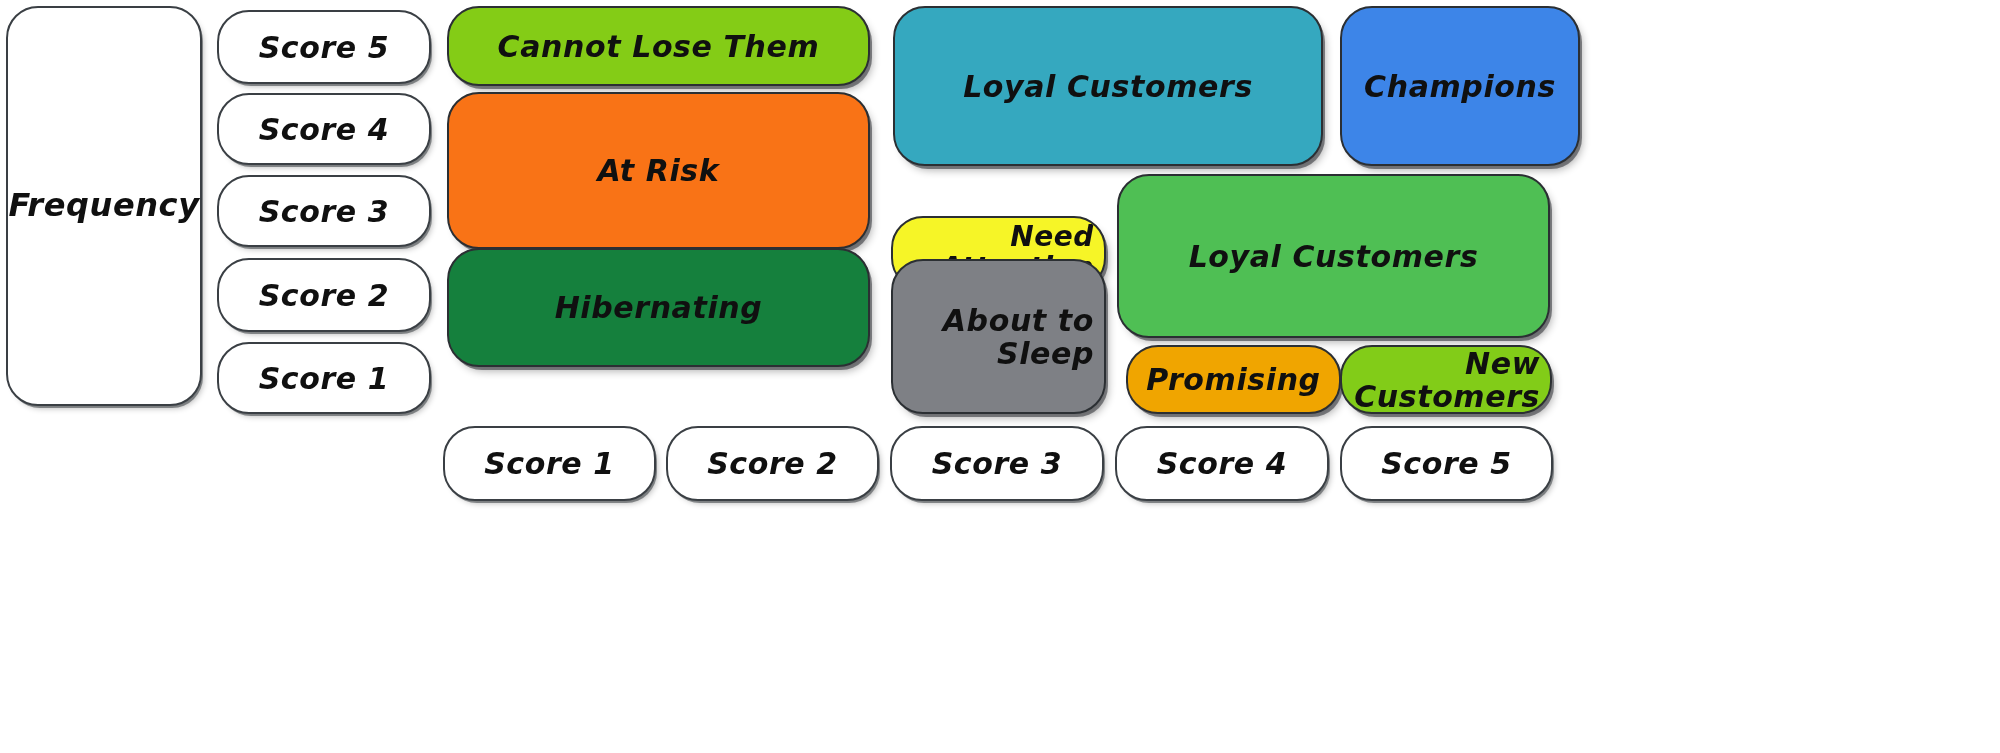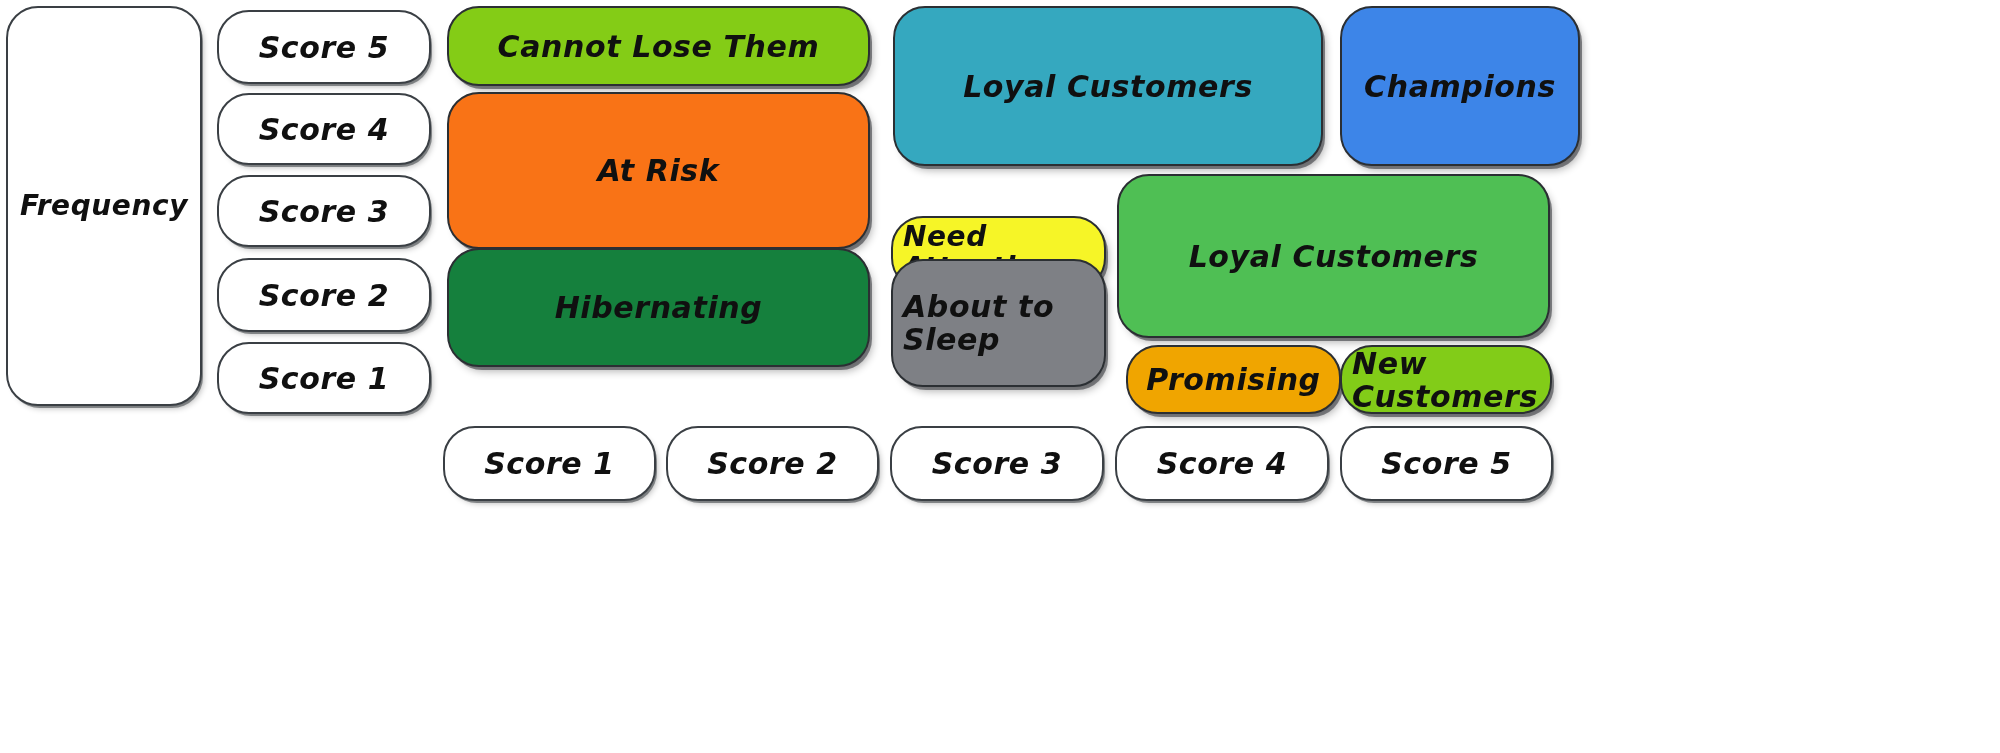--- a/index.html
+++ b/index.html
@@ -10,21 +10,21 @@
   #canvas{position:relative;width:2000px;height:753px;background:#fff;}
 
   
   .box{
     position:absolute;
     box-sizing:border-box;
     border-radius:32px;
     display:flex;
     align-items:center;
     justify-content:center;
-    text-align:left;
+    text-align:right;
     color:#101010;
     font-style:italic;
     letter-spacing:0.6px;
     line-height:1.1;
     overflow:hidden;
   }
   
   .box.plain{
     background:#ffffff;
     border:2px solid #3a3f44;
@@ -39,21 +39,21 @@
        5px 7px 8px -3px rgba(0,0,0,.32);
   }
 
   .lbl{
     display:block;
     padding:0 10px;
     font-weight:600;
   }
   .f28{font-size:28px;}
   .f30{font-size:30px;}
-  .f32{font-size:28px;}
+  .f32{font-size:32px;}
 </style>
 </head>
 <body>
 
 <div id="canvas">
 
   <div class="box plain f32" style="left:6px;  top:6px;   width:196px; height:400px;">
     <span class="lbl">Frequency</span>
   </div>
 
@@ -94,21 +94,21 @@
   </div>
 
   <div class="box filled f28" style="left:891px; top:177px; width:215px; height:74px; background:#f6f527;margin-top:39px;">
     <span class="lbl">Need Attention</span>
   </div>
 
   <div class="box filled f30" style="left:1117px; top:174px; width:433px; height:164px; background:#4fbf54;">
     <span class="lbl">Loyal Customers</span>
   </div>
 
-  <div class="box filled f30" style="left:891px; top:259px; width:215px; height:128px; background:#7e8085;">
+  <div class="box filled f30" style="left:891px; top:259px; width:215px; height:155px; background:#7e8085;">
     <span class="lbl">About to Sleep</span>
   </div>
 
   <div class="box filled f30" style="left:1117px; top:345px; width:215px; height:69px; background:#f0a500;margin-left:9px;">
     <span class="lbl">Promising</span>
   </div>
 
   <div class="box filled f30" style="left:1340px; top:345px; width:212px; height:69px; background:#82cc18;font-style:italic;">
     <span class="lbl">New Customers</span>
   </div>

